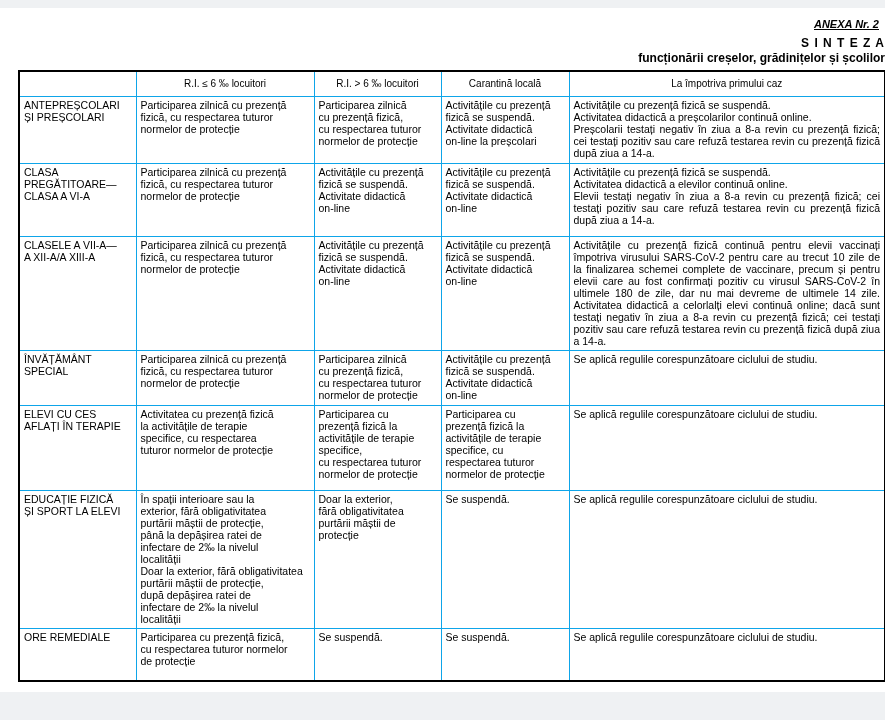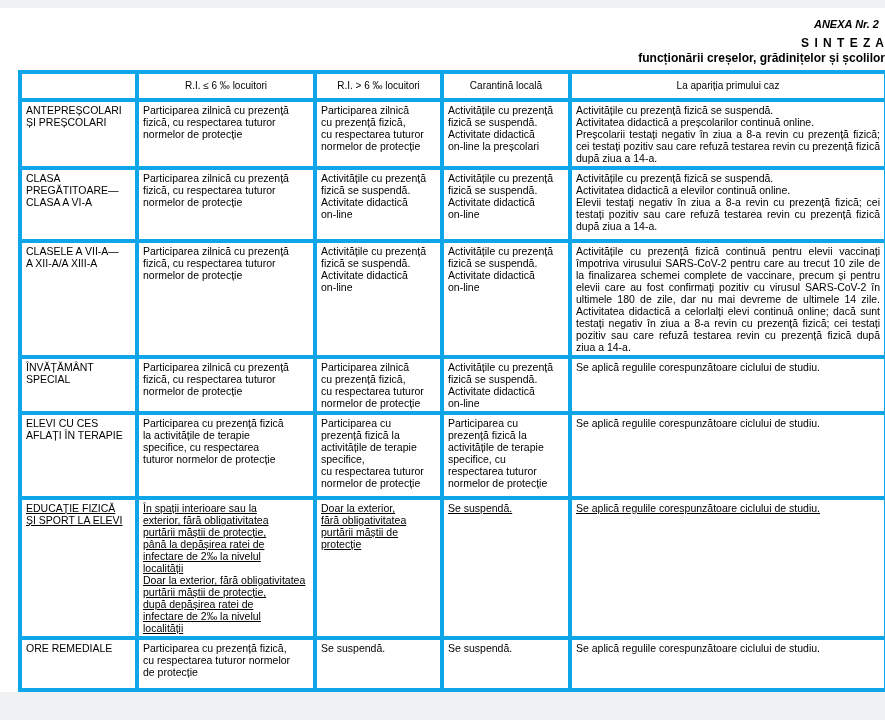--- a/index.html
+++ b/index.html
@@ -14,39 +14,40 @@
     position: absolute; top: 0; left: 0;
     width: 885px; height: 8px; background: #eff1f3;
   }
   .band-bottom {
     position: absolute; top: 692px; left: 0;
     width: 885px; height: 28px; background: #eff1f3;
   }
   .annex {
     position: absolute; top: 18px; right: 6px;
     font-size: 11px; font-weight: bold; font-style: italic;
+    text-decoration: underline;
   }
   .title {
     position: absolute; top: 36px; left: 0; width: 885px;
     text-align: right; font-weight: bold; font-size: 12px;
     letter-spacing: 1px;
   }
   .subtitle {
     position: absolute; top: 51px; left: 0; width: 885px;
     text-align: right; font-weight: bold; font-size: 12px;
   }
   table.synth {
     position: absolute; top: 70px; left: 18px;
     width: 866px;
     border-collapse: collapse;
     table-layout: fixed;
     border: 2px solid #000;
   }
   table.synth th, table.synth td {
-    border: 4px solid #0ea5e9;
+    border: 1px solid #0ea5e9;
     vertical-align: top;
     padding: 2px 4px;
     font-size: 10.5px;
     line-height: 12px;
     white-space: pre-line;
     overflow: hidden;
   }
   table.synth th {
     font-weight: normal;
     text-align: center;
@@ -64,21 +65,21 @@
   col.c1 { width: 117px; }
   col.c2 { width: 178px; }
   col.c3 { width: 127px; }
   col.c4 { width: 128px; }
   col.c5 { width: 316px; }
   tr.r1 { height: 67px; }
   tr.r2 { height: 73px; }
   tr.r3 { height: 114px; padding-left: 36px; }
   tr.r4 { height: 55px; margin-top: 20px; }
   tr.r5 { height: 85px; padding-left: 47px; }
-  tr.r6 { height: 138px; text-decoration: underline; }
+  tr.r6 { height: 138px; }
   tr.r7 { height: 52px; }
 </style>
 </head>
 <body>
 
 <div class="band-top"></div>
 
 <div class="annex">ANEXA Nr. 2</div>
 <div class="title">S I N T E Z A</div>
 <div class="subtitle">funcționării creșelor, grădinițelor și școlilor</div>
@@ -90,21 +91,21 @@
       <col class="c3">
       <col class="c4">
       <col class="c5">
   </colgroup>
   <tbody>
       <tr>
     <th></th>
     <th>R.I. ≤ 6 ‰ locuitori</th>
     <th>R.I. &gt; 6 ‰ locuitori</th>
     <th>Carantină locală</th>
-    <th>La apariția primului caz</th>
+    <th>La împotriva primului caz</th>
   </tr>
   <tr class="r1">
     <td class="cat">ANTEPREȘCOLARI
 ȘI PREȘCOLARI</td>
     <td>Participarea zilnică cu prezență
 fizică, cu respectarea tuturor
 normelor de protecție</td>
     <td>Participarea zilnică
 cu prezență fizică,
 cu respectarea tuturor
@@ -164,21 +165,21 @@
 normelor de protecție</td>
     <td>Activitățile cu prezență
 fizică se suspendă.
 Activitate didactică
 on-line</td>
     <td class="last">Se aplică regulile corespunzătoare ciclului de studiu.</td>
   </tr>
   <tr class="r5">
     <td class="cat">ELEVI CU CES
 AFLAȚI ÎN TERAPIE</td>
-    <td>Participarea cu prezență fizică
+    <td>Activitatea cu prezență fizică
 la activitățile de terapie
 specifice, cu respectarea
 tuturor normelor de protecție</td>
     <td>Participarea cu
 prezență fizică la
 activitățile de terapie
 specifice,
 cu respectarea tuturor
 normelor de protecție</td>
     <td>Participarea cu

